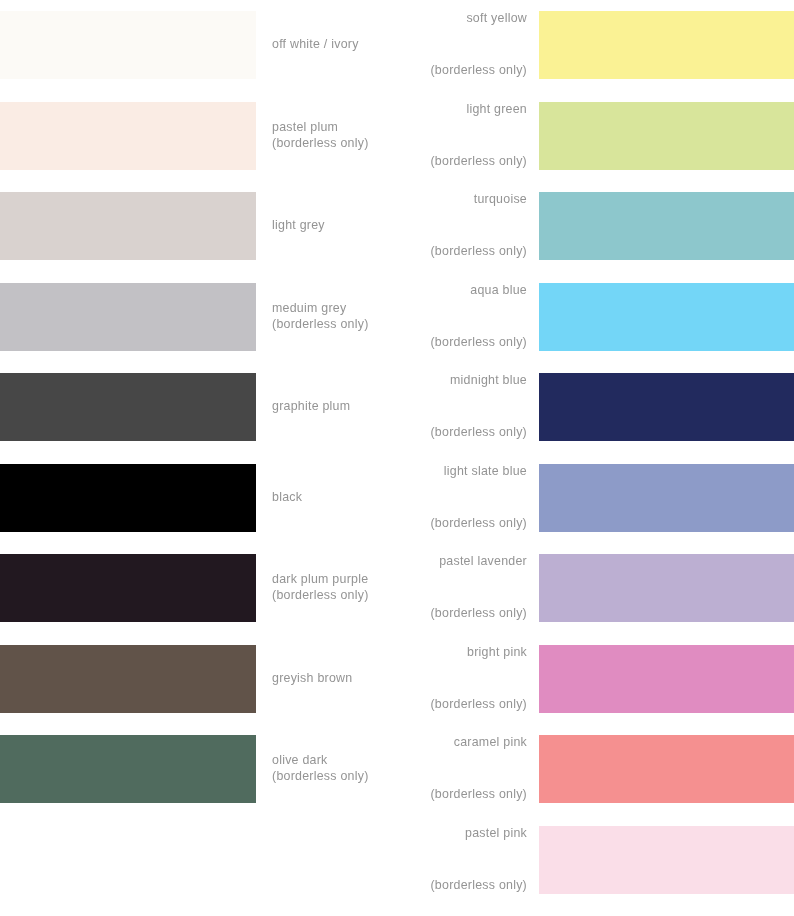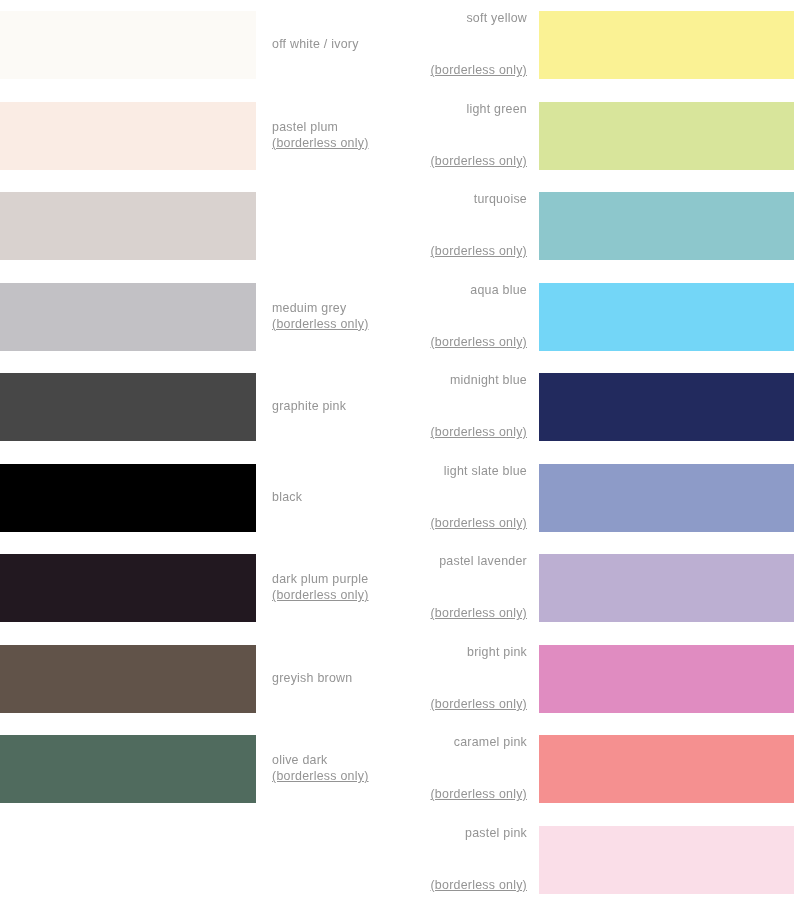--- a/index.html
+++ b/index.html
@@ -62,21 +62,21 @@
     text-align: center;
   }
   .lbl-right {
     left: 287px;
     width: 240px;
     align-items: flex-end;
     text-align: right;
     justify-content: space-between;
   }
   .lbl .nm { display: block; }
-  .lbl .sub { display: block; text-decoration: underline; }
+  .lbl .sub { display: block; }
   .lbl .sub:empty { display: none; }
 </style>
 </head>
 <body>
 
 <div id="sheet">
     <div class="swatch-row">
       <div class="sw sw-left" title="off white / ivory" style="background: rgb(252, 250, 246);"></div>
       <div class="lbl lbl-left">
         <span class="nm">off white / ivory</span>
@@ -94,20 +94,23 @@
         <span class="sub">(borderless only)</span>
       </div>
       <div class="sw sw-right" title="light green" style="background: rgb(216, 229, 155);"></div>
       <div class="lbl lbl-right">
         <span class="nm">light green</span>
         <span class="sub">(borderless only)</span>
       </div>
     </div>
     <div class="swatch-row">
       <div class="sw sw-left" title="light grey" style="background: rgb(217, 210, 207);"></div>
+      <div class="lbl lbl-left">
+        <span class="nm">light grey</span>
+      </div>
       <div class="sw sw-right" title="turquoise" style="background: rgb(141, 199, 204);"></div>
       <div class="lbl lbl-right">
         <span class="nm">turquoise</span>
         <span class="sub">(borderless only)</span>
       </div>
     </div>
     <div class="swatch-row">
       <div class="sw sw-left" title="meduim grey" style="background: rgb(194, 193, 197);"></div>
       <div class="lbl lbl-left">
         <span class="nm">meduim grey</span>
@@ -115,21 +118,21 @@
       </div>
       <div class="sw sw-right" title="aqua blue" style="background: rgb(115, 214, 247);"></div>
       <div class="lbl lbl-right">
         <span class="nm">aqua blue</span>
         <span class="sub">(borderless only)</span>
       </div>
     </div>
     <div class="swatch-row">
       <div class="sw sw-left" title="graphite grey" style="background: rgb(71, 71, 71);"></div>
       <div class="lbl lbl-left">
-        <span class="nm">graphite pink</span>
+        <span class="nm">graphite plum</span>
       </div>
       <div class="sw sw-right" title="midnight blue" style="background: rgb(34, 42, 94);"></div>
       <div class="lbl lbl-right">
         <span class="nm">midnight blue</span>
         <span class="sub">(borderless only)</span>
       </div>
     </div>
     <div class="swatch-row">
       <div class="sw sw-left" title="black" style="background: rgb(0, 0, 0);"></div>
       <div class="lbl lbl-left">

